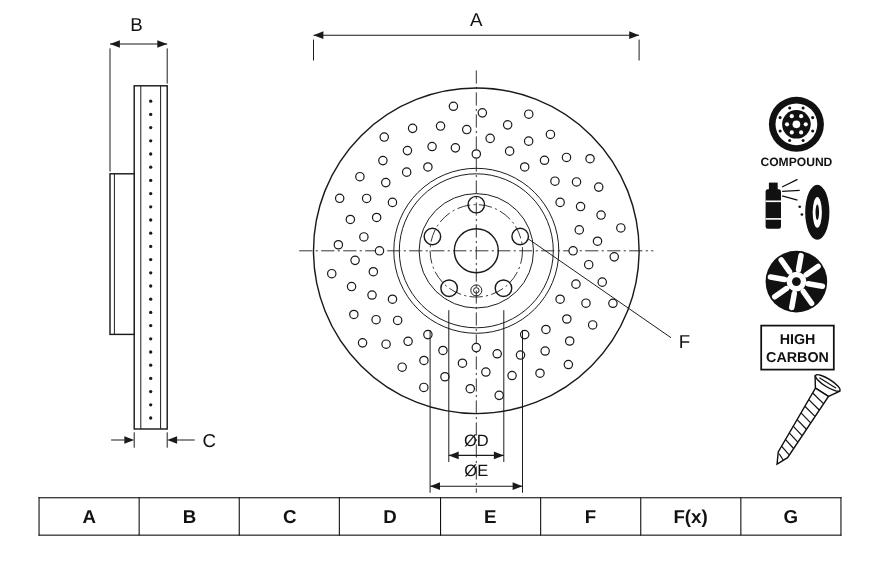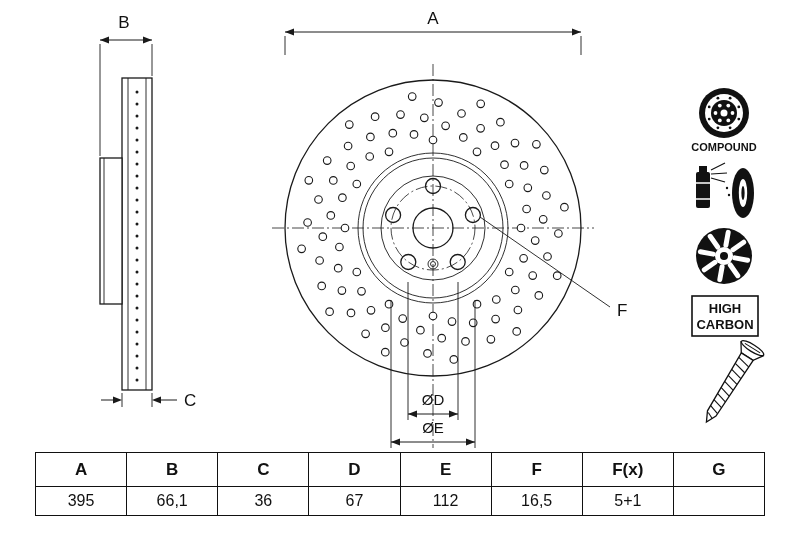--- a/index.html
+++ b/index.html
@@ -330,25 +330,15 @@
         <tr>
       <th>A</th>
       <th>B</th>
       <th>C</th>
       <th>D</th>
       <th>E</th>
       <th>F</th>
       <th>F(x)</th>
       <th>G</th>
     </tr>
-    <tr>
-      <td>395</td>
-      <td>66,1</td>
-      <td>36</td>
-      <td>67</td>
-      <td>112</td>
-      <td>16,5</td>
-      <td>5+1</td>
-      <td></td>
-    </tr>
   </tbody>
     </table>
 </div>
 
 </body></html>

